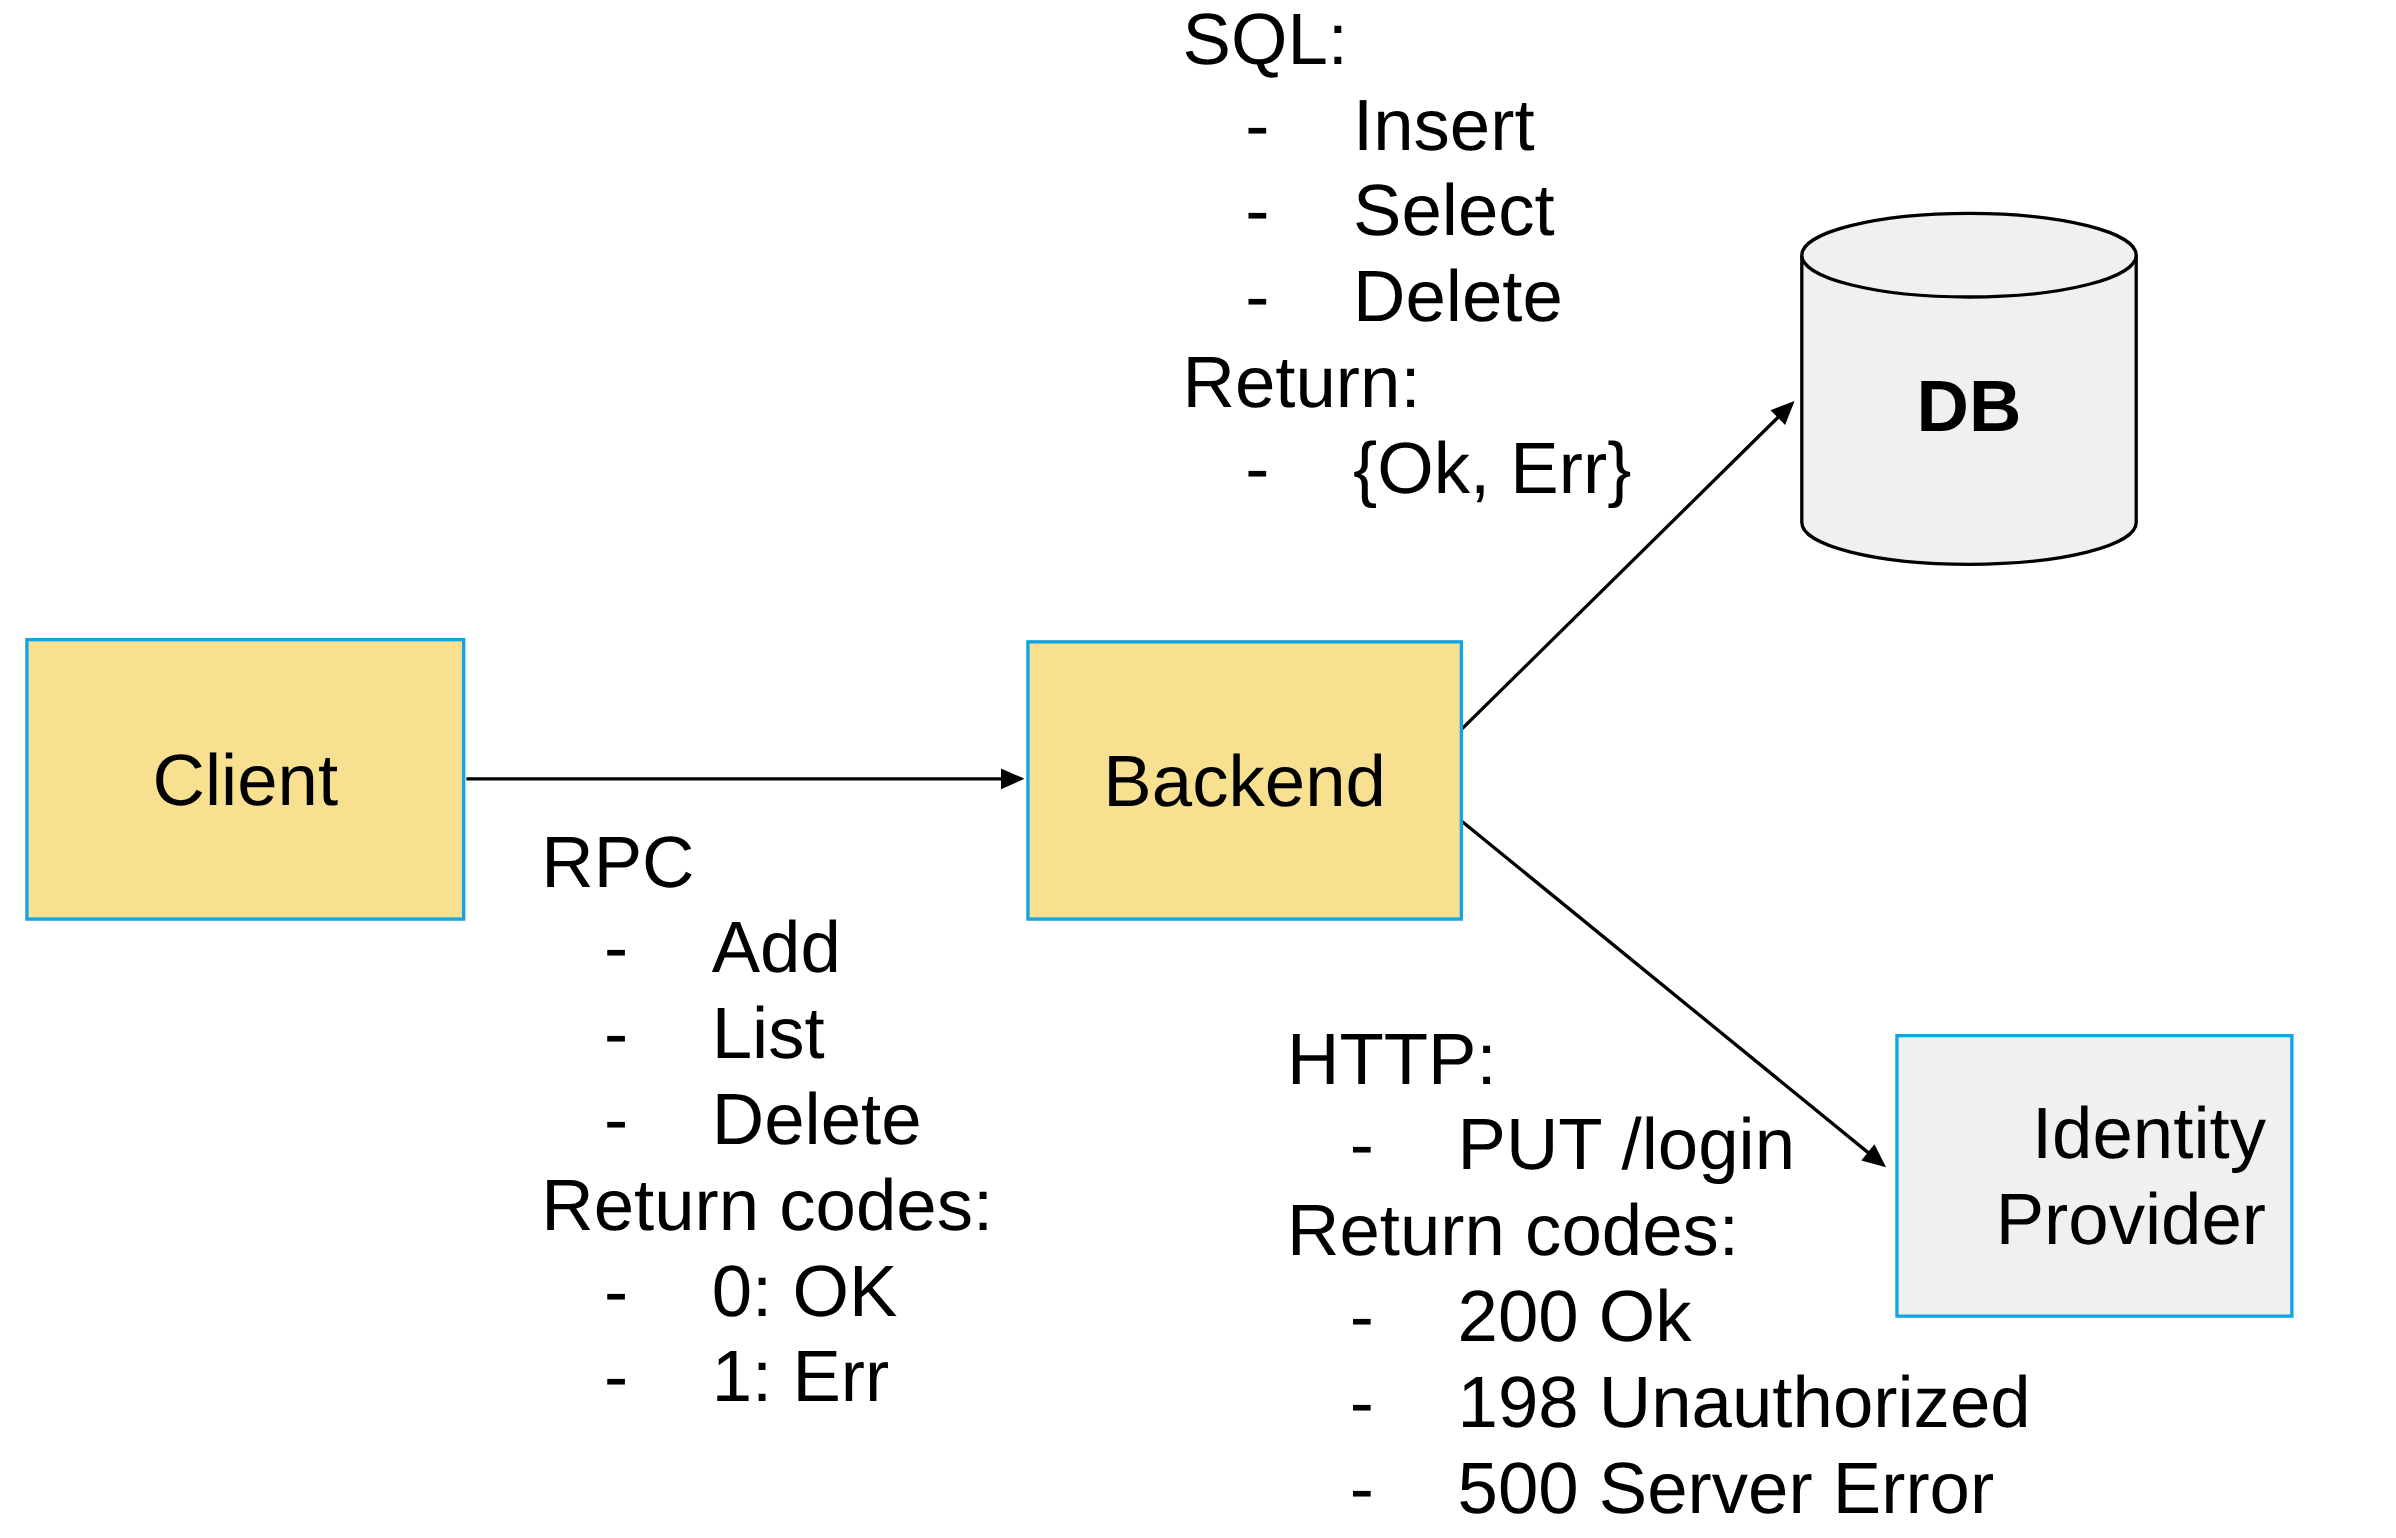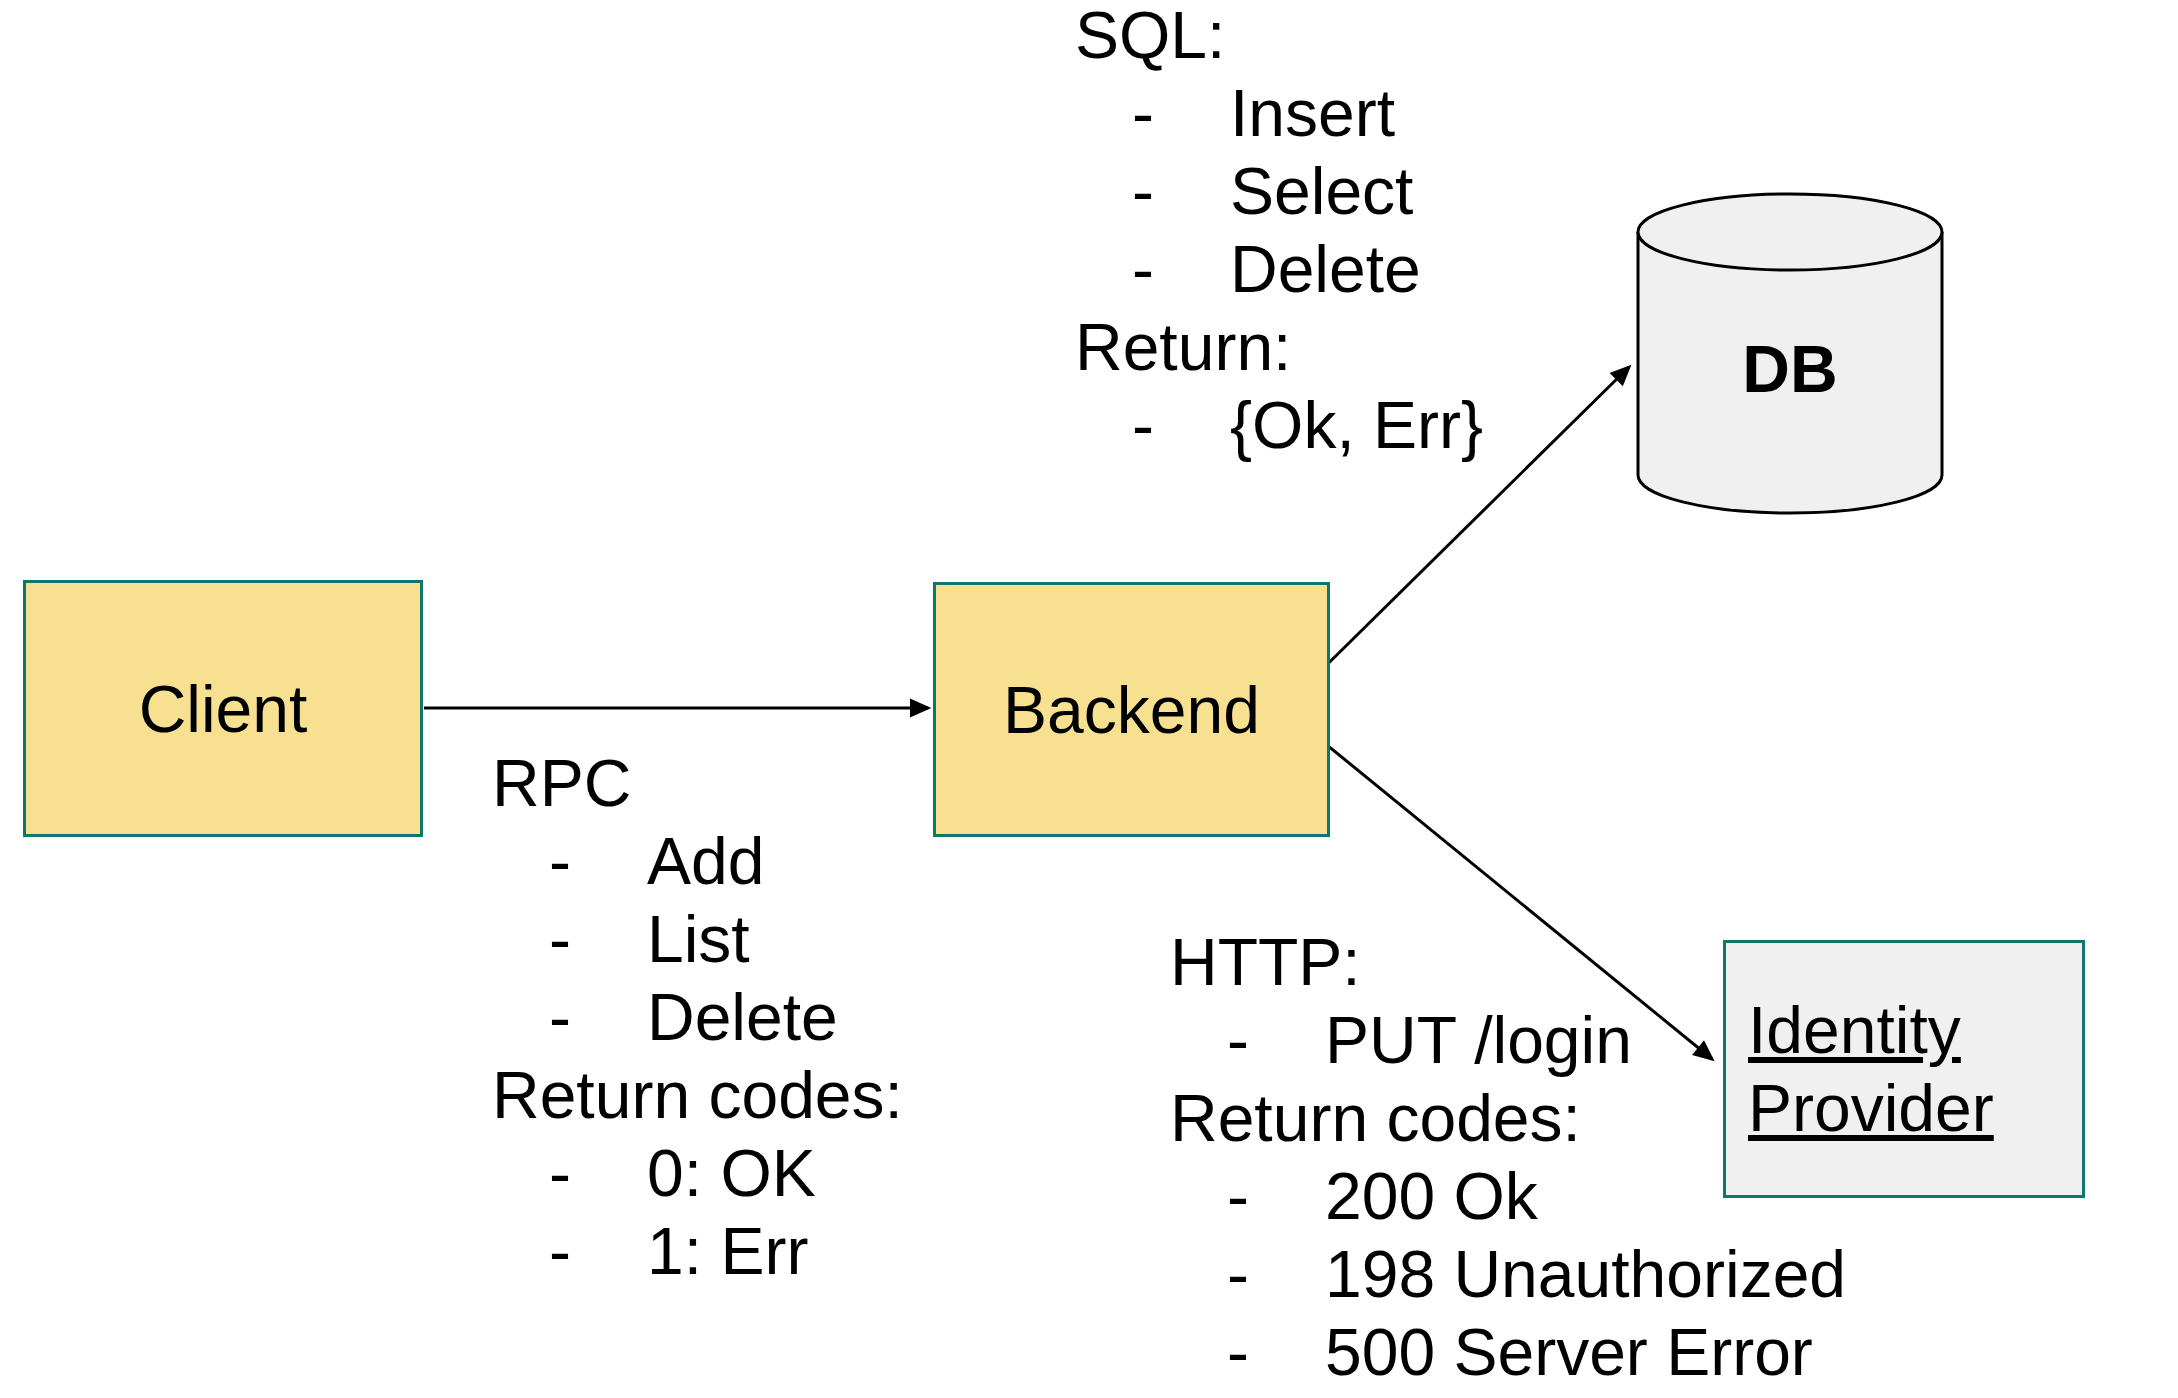--- a/index.html
+++ b/index.html
@@ -2,29 +2,29 @@
 <html><head>
 <meta charset="utf-8">
 <style>
   html,body{margin:0;padding:0;background:#fff;}
   .canvas{
     position:relative;width:2178px;height:1398px;background:#fff;overflow:hidden;
     font-family:"Liberation Sans","DejaVu Sans",sans-serif;color:#000;
   }
   .overlay{position:absolute;left:0;top:0;width:2178px;height:1398px;}
   .node{
-    position:absolute;box-sizing:border-box;border:3px solid #0f766e;
-    display:flex;align-items:center;justify-content:center;text-align:left;
+    position:absolute;box-sizing:border-box;border:3px solid #0ea5e9;
+    display:flex;align-items:center;justify-content:center;text-align:right;
     font-size:66px;line-height:78px;
   }
   .node-yellow{background:#F7E08F;}
   .node-gray{background:#F0F0F0;}
   #client-box{left:23px;top:580px;width:400px;height:257px;}
   #backend-box{left:933px;top:582px;width:397px;height:255px;}
-  #idp-box{left:1723px;top:940px;width:362px;height:258px;padding:0 22px;text-decoration:underline;}
+  #idp-box{left:1723px;top:940px;width:362px;height:258px;padding:0 22px;}
   .db-label{
     position:absolute;left:1638px;top:330px;width:304px;height:78px;
     display:flex;align-items:center;justify-content:center;
     font-size:66px;line-height:78px;font-weight:bold;
   }
   .ann{position:absolute;font-size:66px;line-height:78px;white-space:nowrap;}
   .ann .line{height:78px;}
   .ann .dash{display:inline-block;margin-left:57px;width:98px;}
   #ann-rpc{left:492px;top:744px;}
   #ann-sql{left:1075px;top:-4px;}

